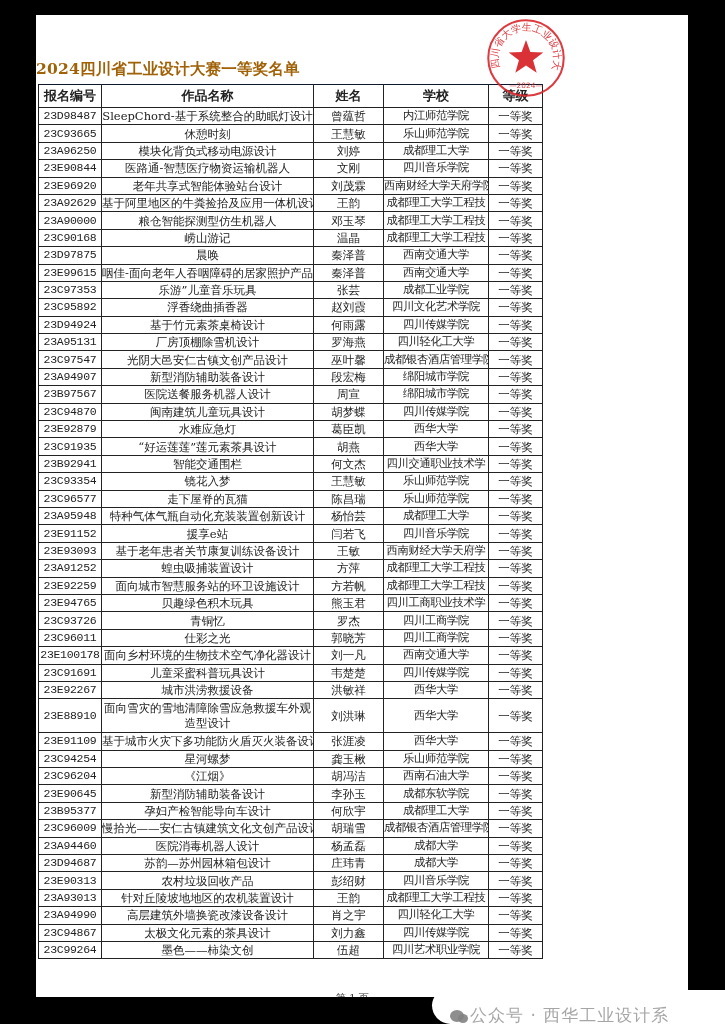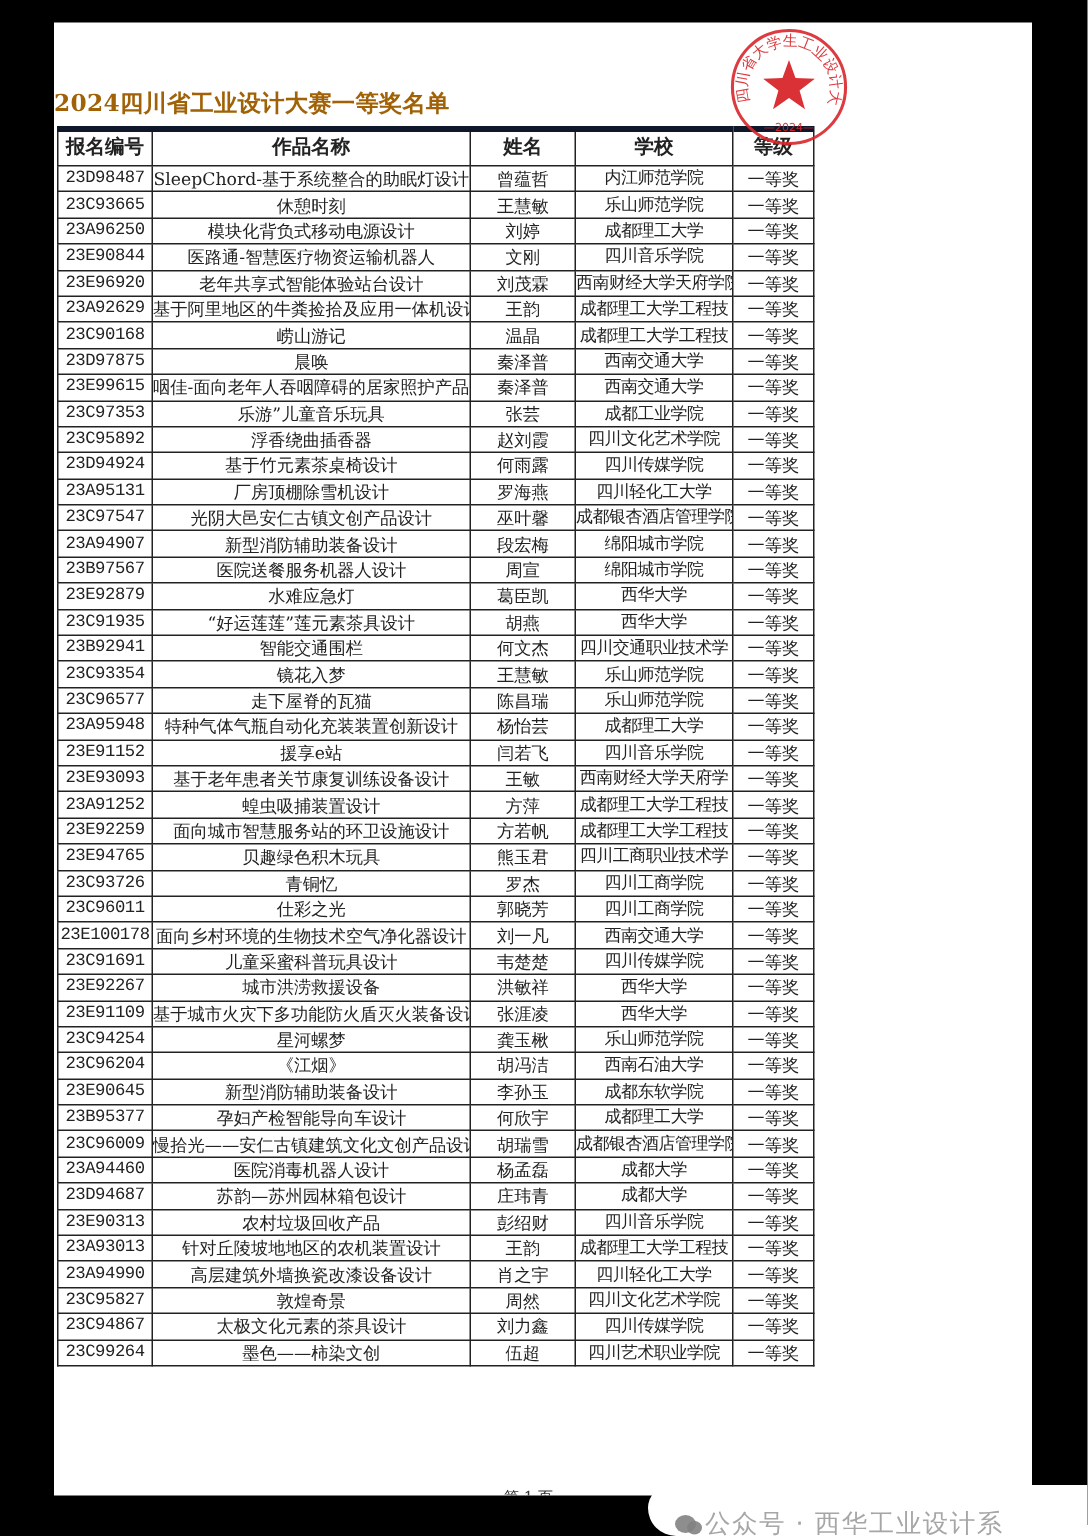--- a/index.html
+++ b/index.html
@@ -17,21 +17,21 @@
   }
   table {
     position: absolute; left: 2px; top: 69px; width: 648px;
     border-collapse: collapse; table-layout: fixed;
   }
   th, td {
     border: 1px solid #222; text-align: center; color: #222;
     padding: 0; height: 16.4px; line-height: 16px; font-size: 11.5px;
     white-space: nowrap; overflow: hidden;
   }
-  th { font-family: "DejaVu Sans", "Liberation Sans", sans-serif; font-weight: bold; font-size: 13px; height: 22px; border-top: 4px solid #0f172a; }
+  th { font-family: "DejaVu Sans", "Liberation Sans", sans-serif; font-weight: bold; font-size: 13px; height: 22px; border-top: 1px solid #0f172a; }
   td.id { font-family: Liberation Mono, monospace; font-size: 11.5px; letter-spacing: -0.3px; }
   td.wrap { white-space: normal; line-height: 15px; }
   td.school { font-size: 11.3px; letter-spacing: -0.3px; }
   .stamp {
     position: absolute; left: 449px; top: 2px; width: 82px; height: 82px;
     pointer-events: none;
   }
   .footer-partial {
     position: absolute; left: 300px; top: 976px; font-size: 10px; color: #333;
   }
@@ -113,20 +113,27 @@
           <td>一等奖</td>
         </tr>
         <tr>
           <td class="id">23A92629</td>
           <td>基于阿里地区的牛粪捡拾及应用一体机设计</td>
           <td>王韵</td>
           <td class="school">成都理工大学工程技</td>
           <td>一等奖</td>
         </tr>
         <tr>
+          <td class="id">23A90000</td>
+          <td>粮仓智能探测型仿生机器人</td>
+          <td>邓玉琴</td>
+          <td class="school">成都理工大学工程技</td>
+          <td>一等奖</td>
+        </tr>
+        <tr>
           <td class="id">23C90168</td>
           <td>崂山游记</td>
           <td>温晶</td>
           <td class="school">成都理工大学工程技</td>
           <td>一等奖</td>
         </tr>
         <tr>
           <td class="id">23D97875</td>
           <td>晨唤</td>
           <td>秦泽普</td>
@@ -183,20 +190,27 @@
           <td>一等奖</td>
         </tr>
         <tr>
           <td class="id">23B97567</td>
           <td>医院送餐服务机器人设计</td>
           <td>周宣</td>
           <td class="school">绵阳城市学院</td>
           <td>一等奖</td>
         </tr>
         <tr>
+          <td class="id">23C94870</td>
+          <td>闽南建筑儿童玩具设计</td>
+          <td>胡梦蝶</td>
+          <td class="school">四川传媒学院</td>
+          <td>一等奖</td>
+        </tr>
+        <tr>
           <td class="id">23E92879</td>
           <td>水难应急灯</td>
           <td>葛臣凯</td>
           <td class="school">西华大学</td>
           <td>一等奖</td>
         </tr>
         <tr>
           <td class="id">23C91935</td>
           <td>“好运莲莲”莲元素茶具设计</td>
           <td>胡燕</td>
@@ -295,20 +309,27 @@
           <td>一等奖</td>
         </tr>
         <tr>
           <td class="id">23E92267</td>
           <td>城市洪涝救援设备</td>
           <td>洪敏祥</td>
           <td class="school">西华大学</td>
           <td>一等奖</td>
         </tr>
         <tr>
+          <td class="id">23E88910</td>
+          <td class="wrap" style="height: 33px;">面向雪灾的雪地清障除雪应急救援车外观造型设计</td>
+          <td>刘洪琳</td>
+          <td class="school">西华大学</td>
+          <td>一等奖</td>
+        </tr>
+        <tr>
           <td class="id">23E91109</td>
           <td>基于城市火灾下多功能防火盾灭火装备设计</td>
           <td>张涯凌</td>
           <td class="school">西华大学</td>
           <td>一等奖</td>
         </tr>
         <tr>
           <td class="id">23C94254</td>
           <td>星河螺梦</td>
           <td>龚玉楸</td>
@@ -369,27 +390,20 @@
           <td>针对丘陵坡地地区的农机装置设计</td>
           <td>王韵</td>
           <td class="school">成都理工大学工程技</td>
           <td>一等奖</td>
         </tr>
         <tr>
           <td class="id">23A94990</td>
           <td>高层建筑外墙换瓷改漆设备设计</td>
           <td>肖之宇</td>
           <td class="school">四川轻化工大学</td>
-          <td>一等奖</td>
-        </tr>
-        <tr>
-          <td class="id">23C95827</td>
-          <td>敦煌奇景</td>
-          <td>周然</td>
-          <td class="school">四川文化艺术学院</td>
           <td>一等奖</td>
         </tr>
         <tr>
           <td class="id">23C94867</td>
           <td>太极文化元素的茶具设计</td>
           <td>刘力鑫</td>
           <td class="school">四川传媒学院</td>
           <td>一等奖</td>
         </tr>
         <tr>

